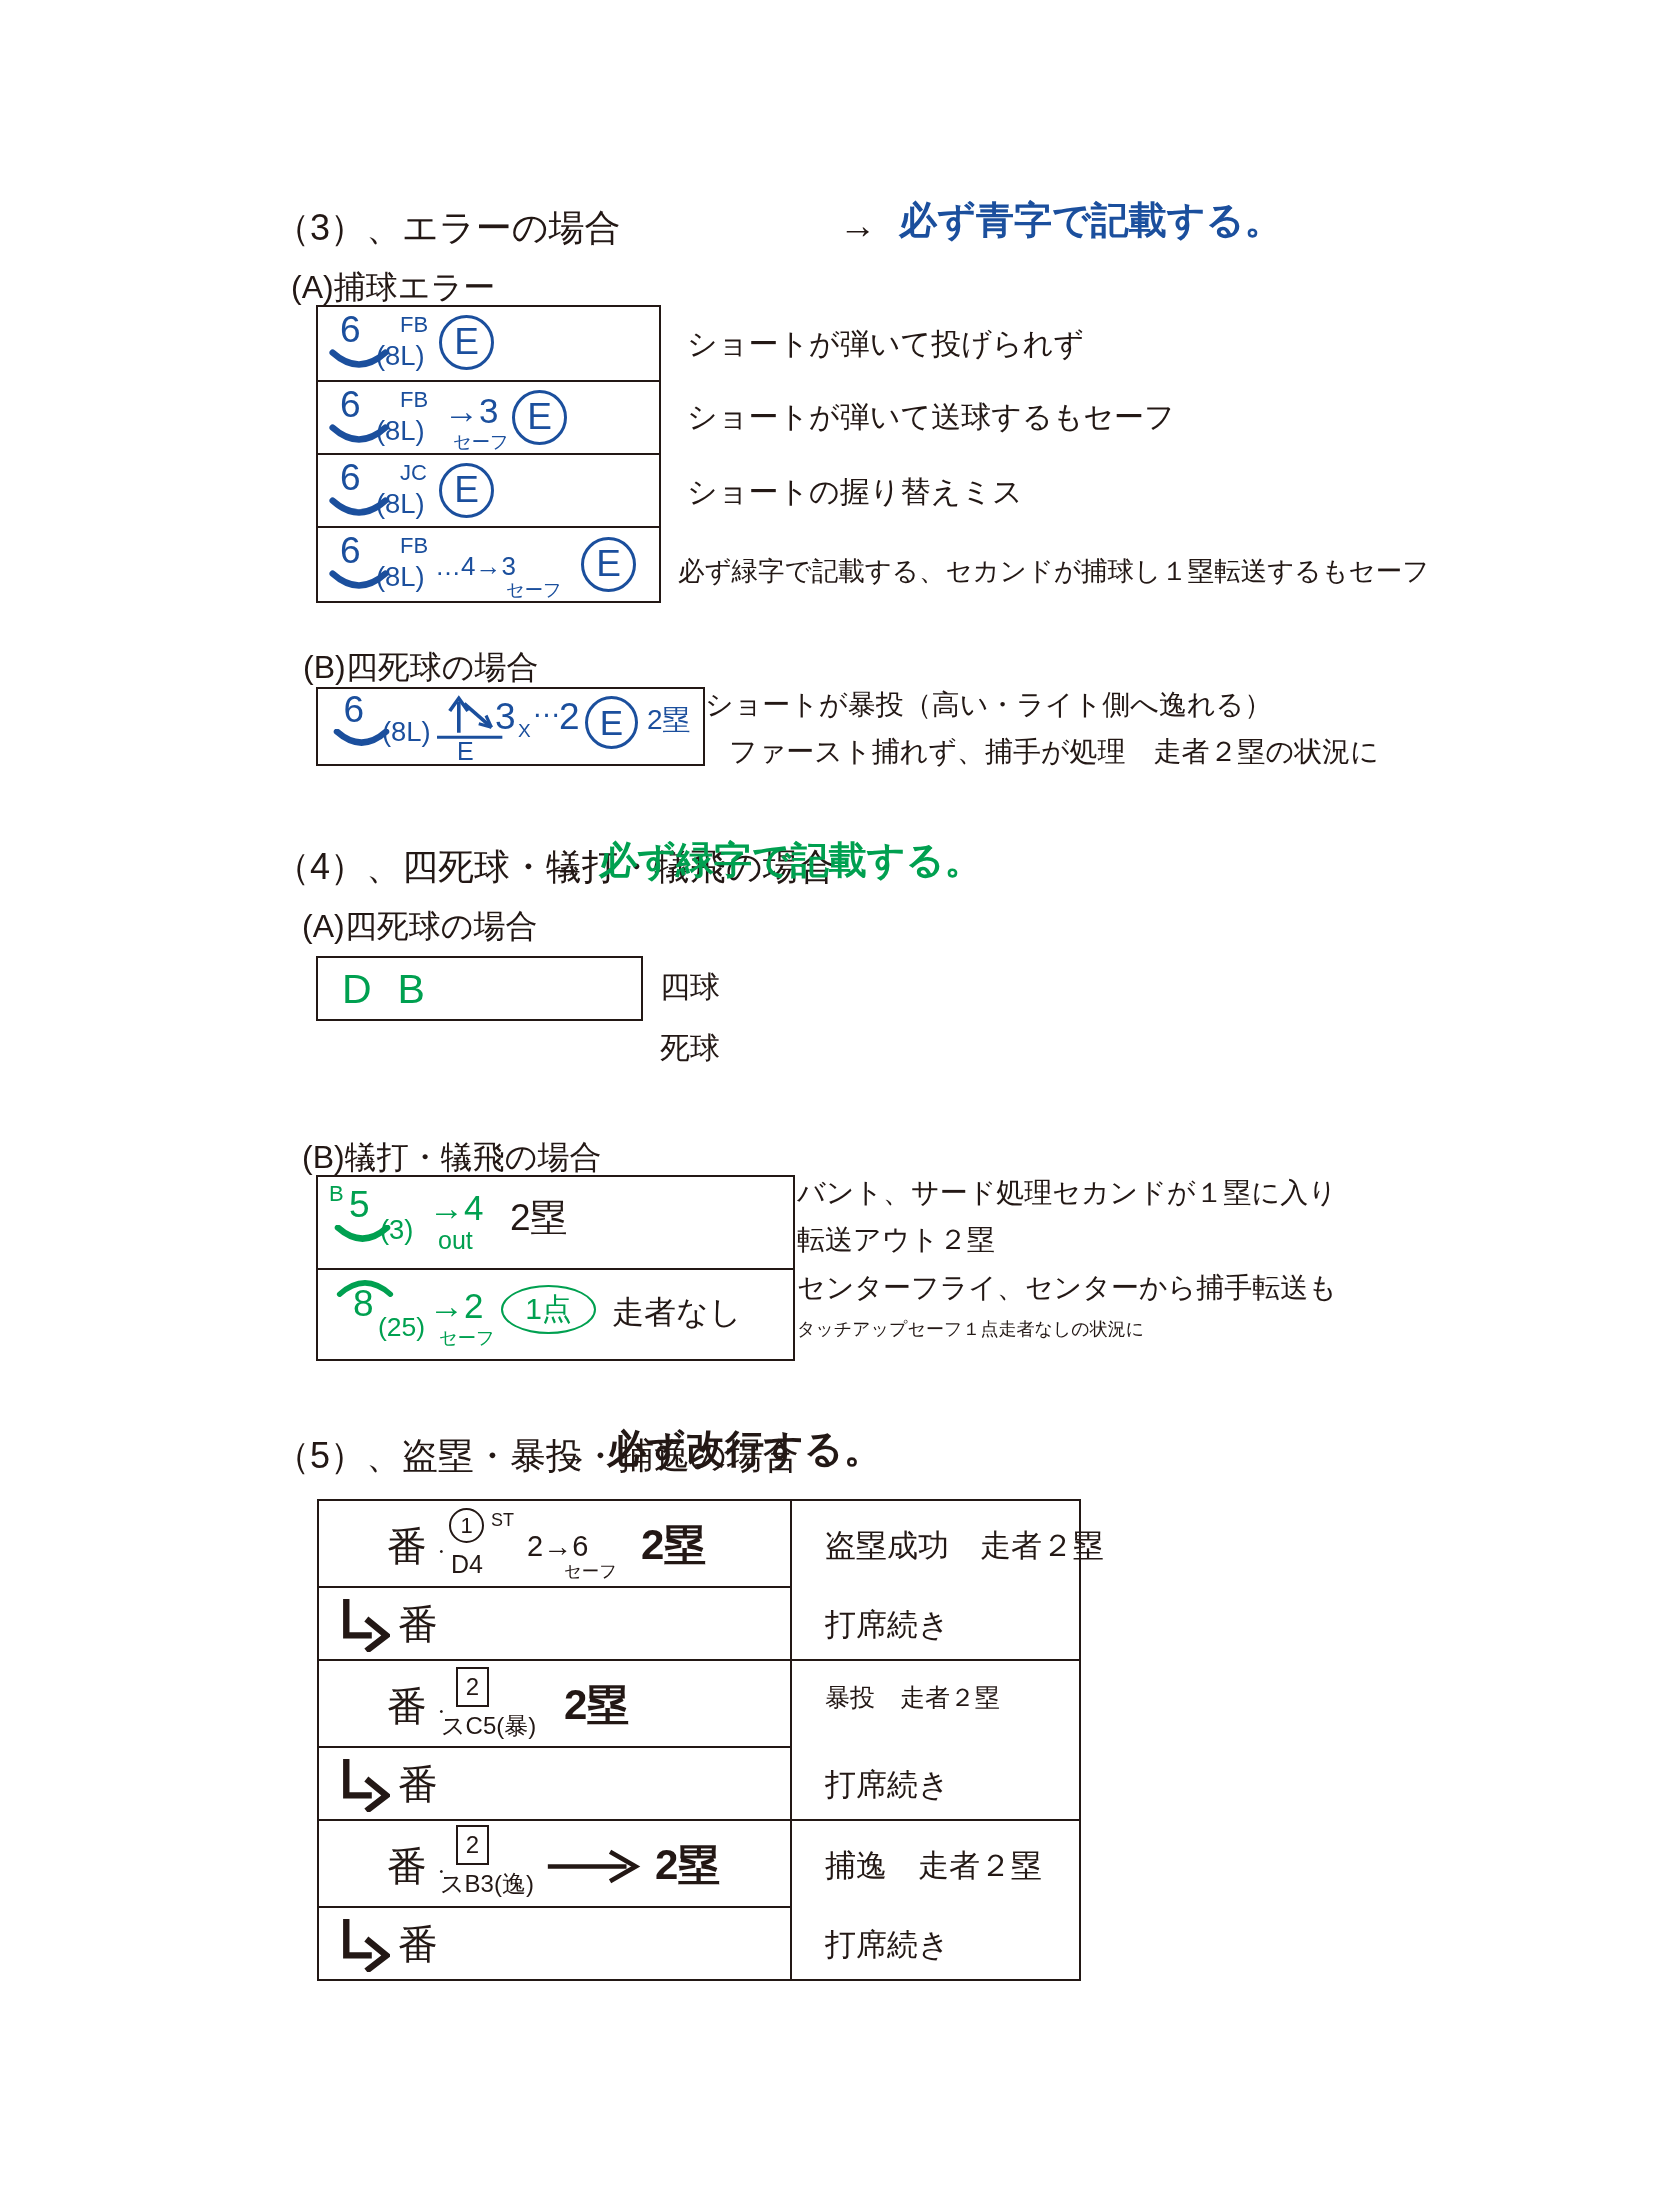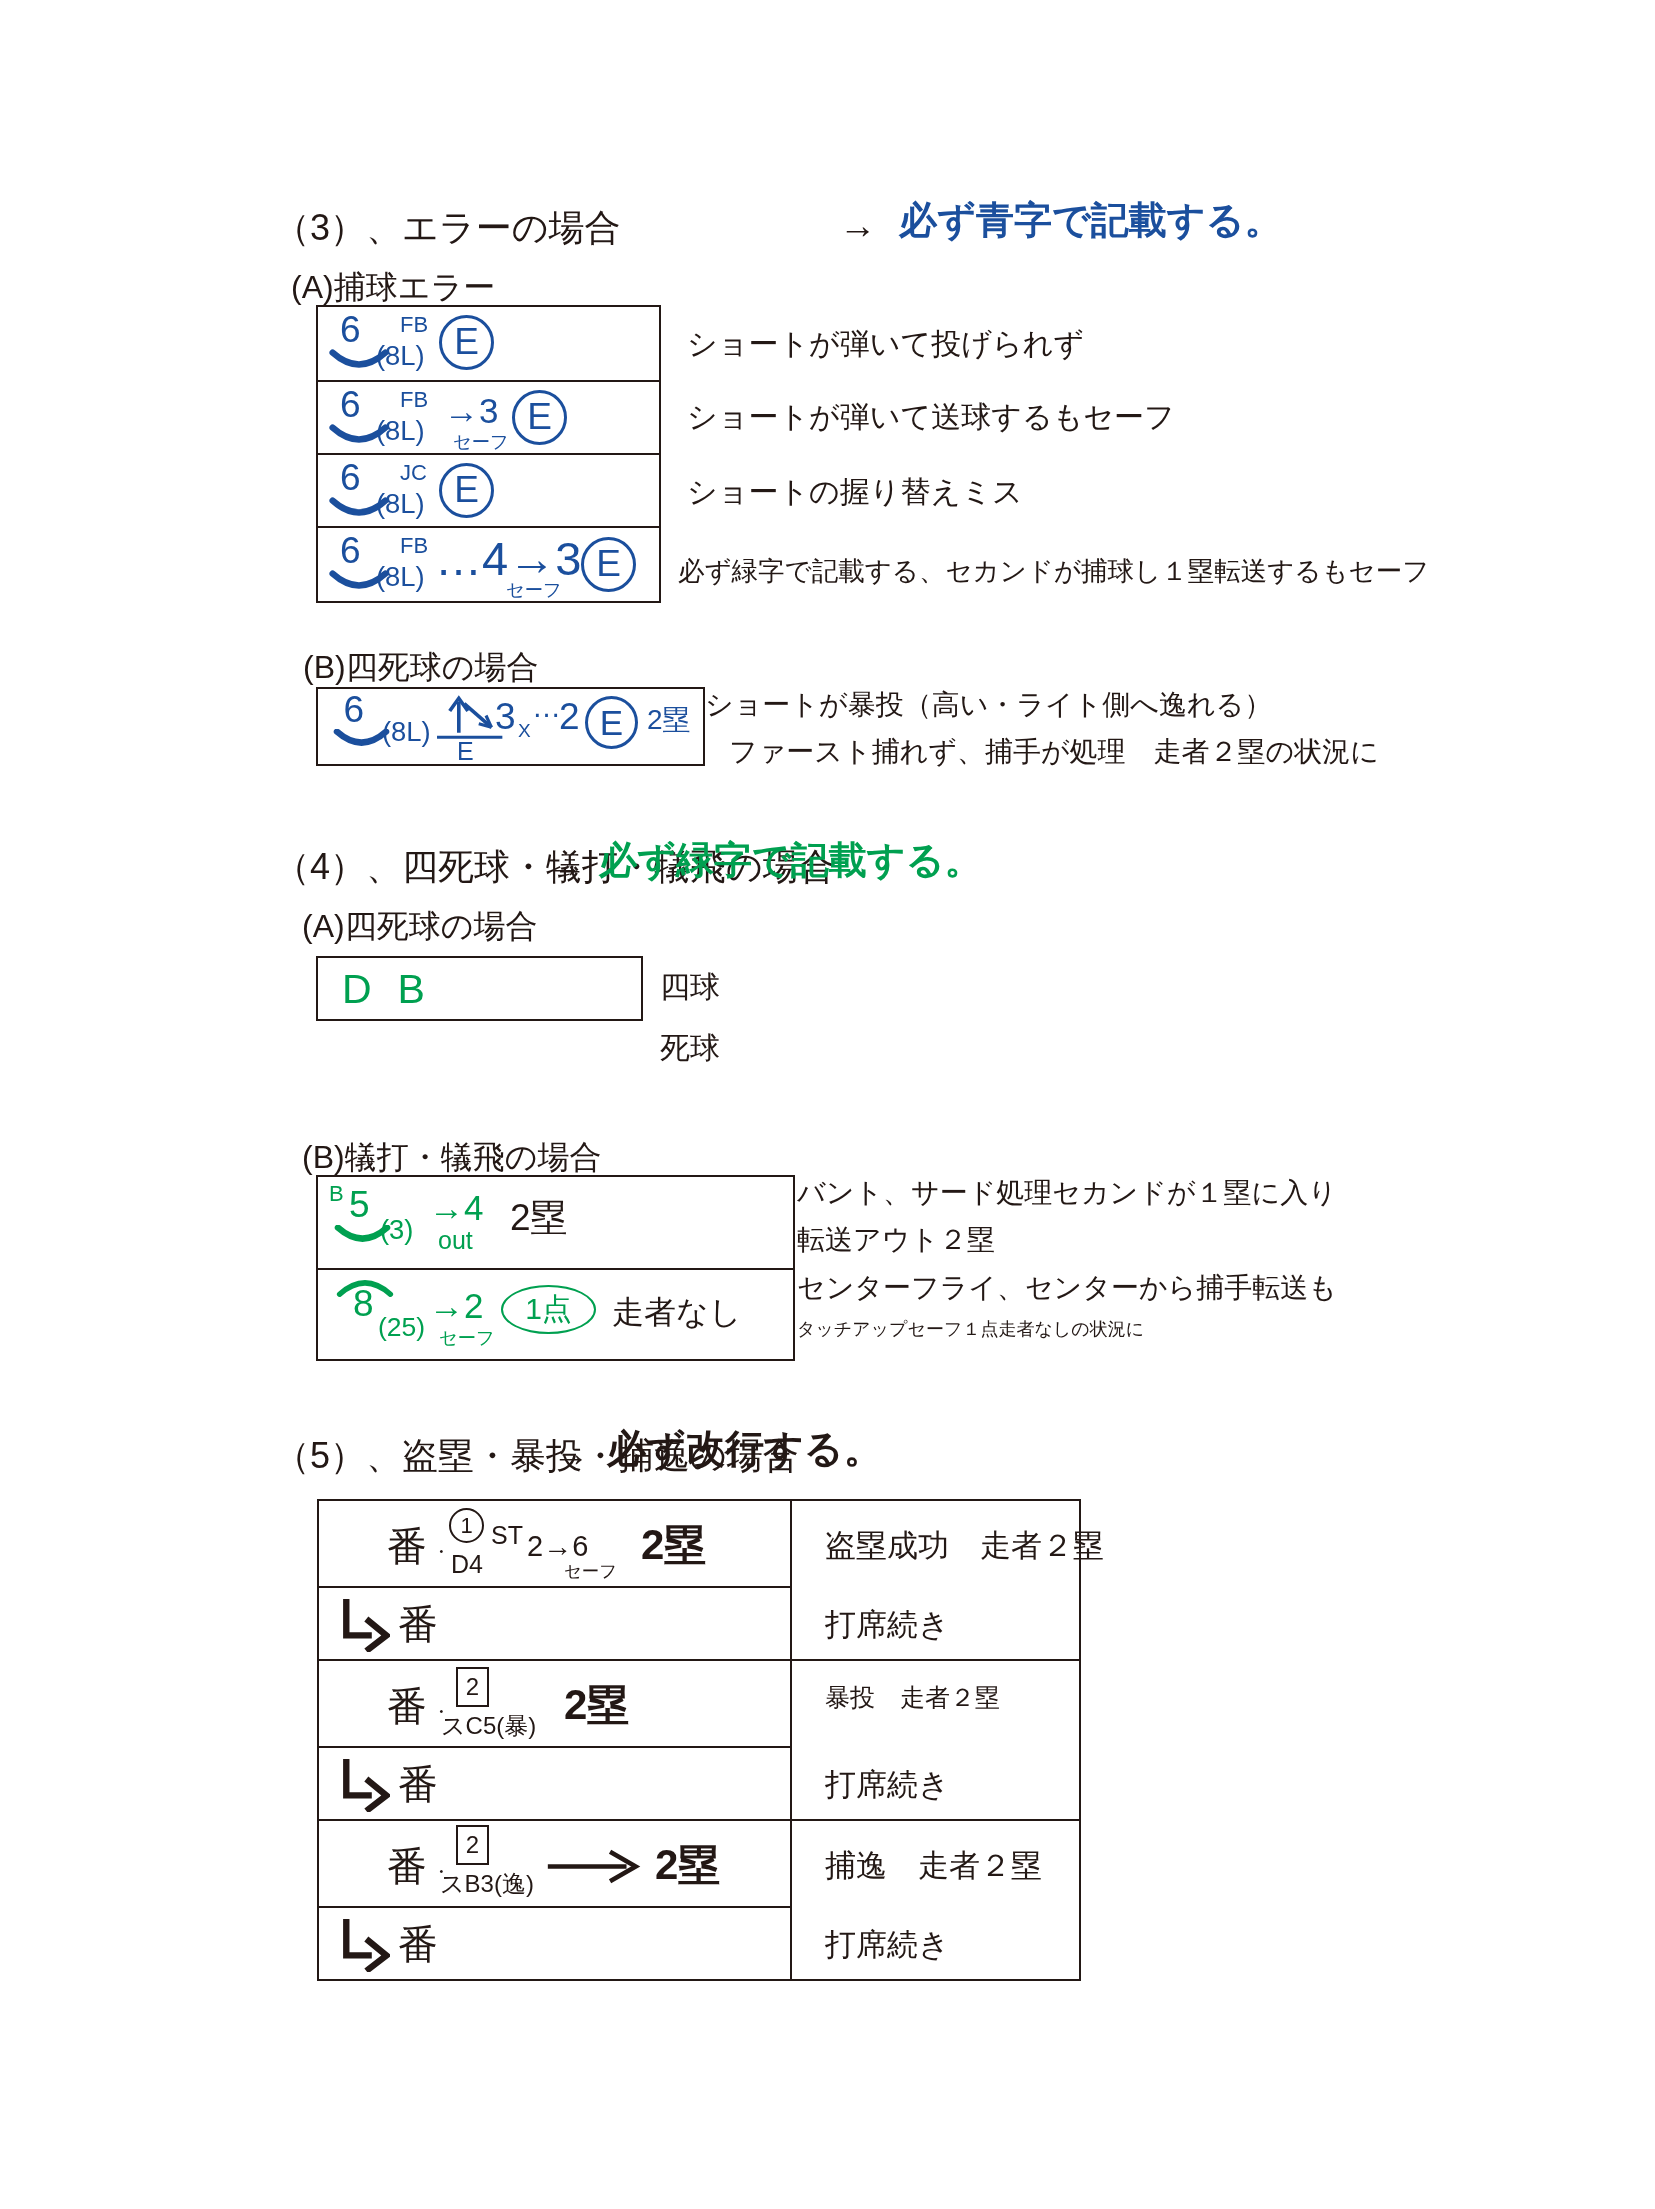--- a/index.html
+++ b/index.html
@@ -65,21 +65,21 @@
       <span class="abs blue" style="left:58px;top:33px;font-size:27.4px">(8L)</span>
       <span class="abs blue circ" style="left:121px;top:8.2px;width:55px;height:55px;font-size:37px">E</span>
     </div>
     <div class="nrow" style="height:75px">
       <span class="abs blue" style="left:22px;top:1.8px;font-size:37px">6</span>
       <svg class="abs blue" style="left:11px;top:42px" width="60" height="22" viewBox="0 0 66 24">
           <path d="M4 4 Q33 30 62 4" fill="none" stroke="currentColor" stroke-width="7" stroke-linecap="round"></path>
         </svg>
       <span class="abs blue" style="left:82px;top:4.6px;font-size:22px">FB</span>
       <span class="abs blue" style="left:58px;top:33px;font-size:27.4px">(8L)</span>
-      <span class="abs blue" style="left:117px;top:4px;font-size:47px">…4→3</span>
+      <span class="abs blue" style="left:117px;top:24px;font-size:26px">…4→3</span>
       <span class="abs blue" style="left:188px;top:51px;font-size:18.3px">セーフ</span>
       <span class="abs blue circ" style="left:263px;top:9.1px;width:55px;height:55px;font-size:37px">E</span>
     </div>
   </div>
 
   <span class="abs" style="left:687px;top:327px;font-size:30px">ショートが弾いて投げられず</span>
   <span class="abs" style="left:687px;top:400px;font-size:30px">ショートが弾いて送球するもセーフ</span>
   <span class="abs" style="left:687px;top:475px;font-size:30px">ショートの握り替えミス</span>
   <span class="abs" style="left:678px;top:556px;font-size:26.5px">必ず緑字で記載する、セカンドが捕球し１塁転送するもセーフ</span>
 
@@ -158,21 +158,21 @@
   <span class="abs ink bold" style="left:607px;top:1427px;font-size:39px">必ず改行する。</span>
 
   <div class="box" style="left:317px;top:1499px;width:764px">
 
     <div class="g5">
       <div class="g5l">
         <div class="g5lt">
           <span class="abs ink" style="left:68px;top:22px;font-size:40px">番</span>
           <span class="abs ink" style="left:113px;top:40px;font-size:18.3px">・</span>
           <span class="circ2" style="left:130px;top:7.3px;width:35px;height:35px;font-size:22px">1</span>
-          <span class="abs ink" style="left:172px;top:20px;font-size:25px">ST</span>
+          <span class="abs ink" style="left:172px;top:9px;font-size:18px">ST</span>
           <span class="abs ink" style="left:132px;top:49px;font-size:25px">D4</span>
           <span class="abs ink" style="left:208px;top:29px;font-size:29px">2→6</span>
           <span class="abs ink" style="left:245px;top:60px;font-size:17.4px">セーフ</span>
           <span class="abs ink bold" style="left:322px;top:20px;font-size:42px">2塁</span>
         </div>
         <div class="g5lb">
           <svg class="abs ink" style="left:20px;top:9.1px" width="51" height="55" viewBox="0 0 56 60">
             <path d="M8 2 L8 42 L36 42" fill="none" stroke="currentColor" stroke-width="7"></path>
             <path d="M30 24 L52 42 L30 59" fill="none" stroke="currentColor" stroke-width="7"></path>
           </svg>

